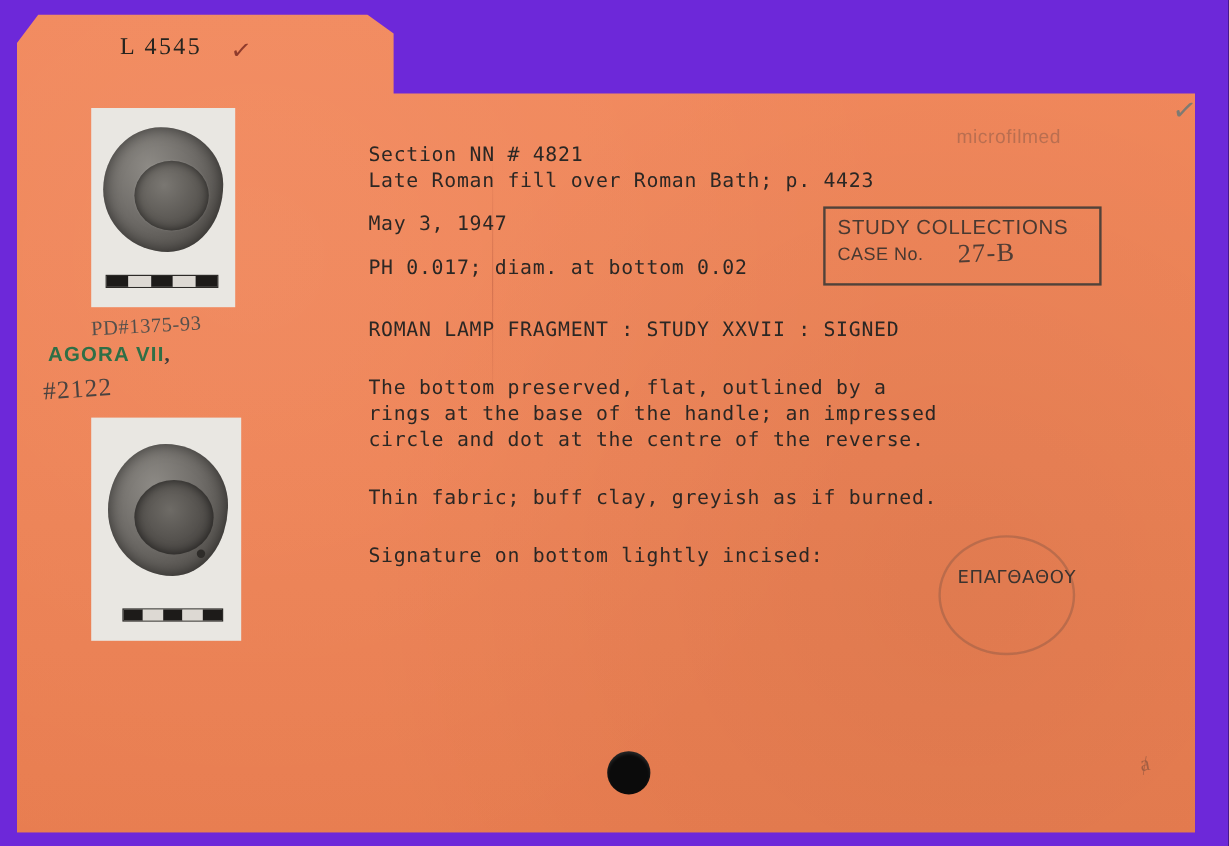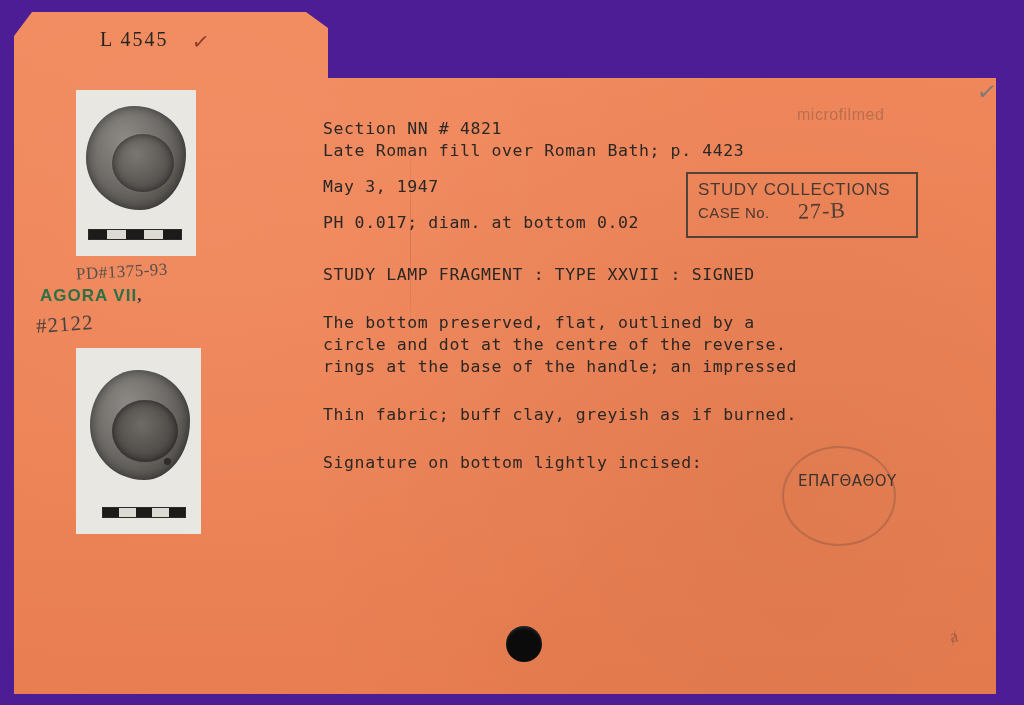--- a/index.html
+++ b/index.html
@@ -10,21 +10,21 @@
   body {
     width: 1024px;
     height: 705px;
     overflow: hidden;
     font-family: "Liberation Sans", sans-serif;
   }
   #scene {
     position: relative;
     width: 1024px;
     height: 705px;
-    background: #4c1d95;
+    background: #6d28d9;
   }
 
   
   #card {
     position: absolute;
     left: 14px;
     top: 6px;
     width: 982px;
     height: 688px;
     background: #f0865a;
@@ -147,21 +147,21 @@
   #ann-num {
     position:absolute; left:22px; top:306px;
     font-family:"Liberation Serif", serif;
     font-size:21px;
     color:#4a4340;
     transform: rotate(-4deg);
     letter-spacing:1px;
   }
 
   
-  #body { position:absolute; left:293px; top:112px;margin-left:16px; }
+  #body { position:absolute; left:293px; top:112px; }
   .tline { font-size: 16.5px; line-height: 22px; }
   .gap-s { height: 14px; }
   .gap-m { height: 26px; }
   .gap-l { height: 30px; }
 
   
   #stamp {
     position:absolute;
     left: 672px; top: 166px;
     width: 228px; height: 62px;
@@ -291,25 +291,25 @@
     <div id="crease"></div>
 
     <div id="body">
       <div class="typed tline">Section NN # 4821</div>
       <div class="typed tline">Late Roman fill over Roman Bath; p. 4423</div>
       <div class="gap-s"></div>
       <div class="typed tline">May 3, 1947</div>
       <div class="gap-s"></div>
       <div class="typed tline">PH 0.017; diam. at bottom 0.02</div>
       <div class="gap-l"></div>
-      <div class="typed tline">STUDY LAMP FRAGMENT : TYPE XXVII : SIGNED</div>
+      <div class="typed tline">ROMAN LAMP FRAGMENT : STUDY XXVII : SIGNED</div>
       <div class="gap-m"></div>
       <div class="typed tline">The bottom preserved, flat, outlined by a</div>
+      <div class="typed tline">rings at the base of the handle; an impressed</div>
       <div class="typed tline">circle and dot at the centre of the reverse.</div>
-      <div class="typed tline">rings at the base of the handle; an impressed</div>
       <div class="gap-m"></div>
       <div class="typed tline">Thin fabric; buff clay, greyish as if burned.</div>
       <div class="gap-m"></div>
       <div class="typed tline">Signature on bottom lightly incised:</div>
     </div>
 
     <div id="stamp">
       <div class="l1">STUDY COLLECTIONS</div>
       <div class="l2">CASE No.</div>
       <div class="caseno">27-B</div>

